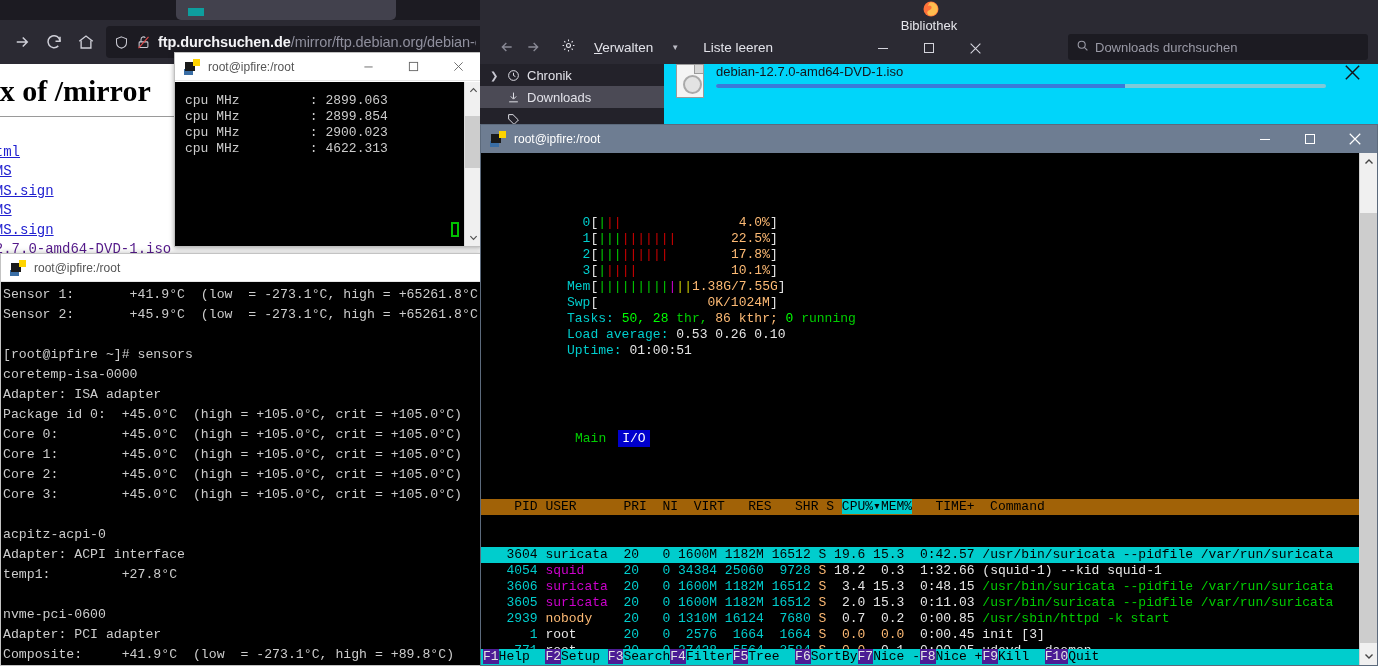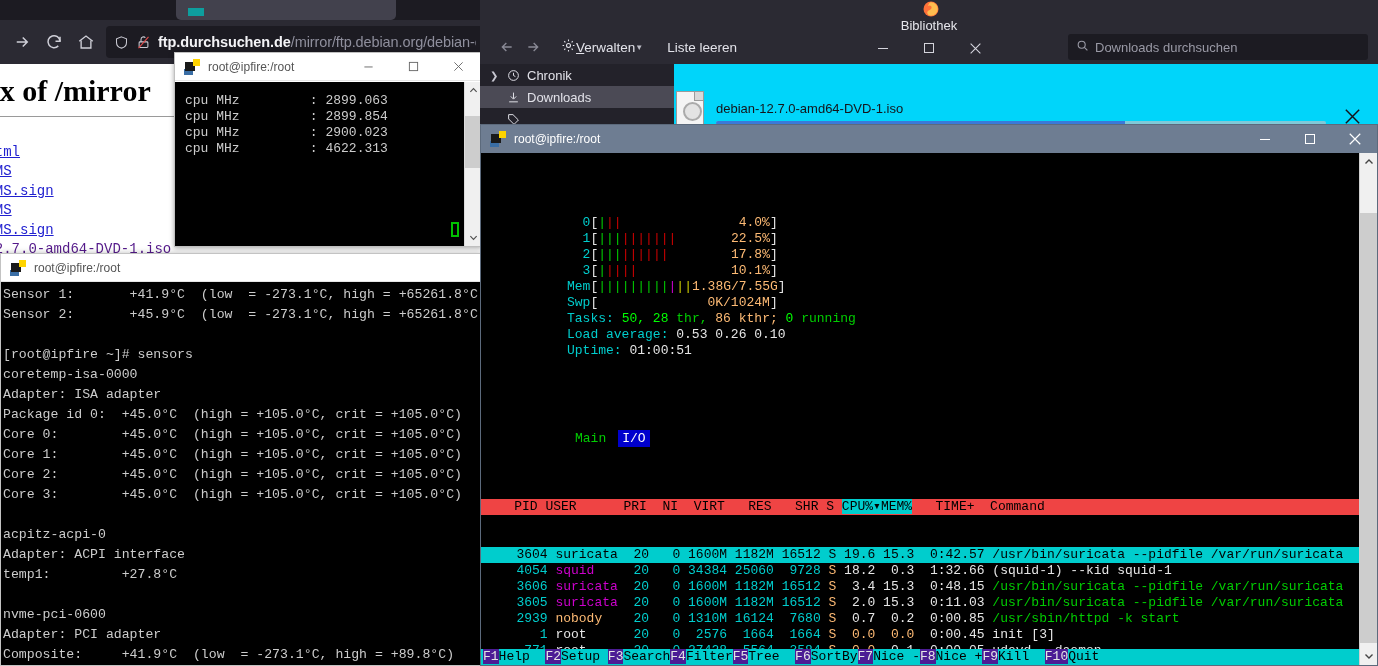--- a/index.html
+++ b/index.html
@@ -143,40 +143,40 @@
   .lib-titlebar { height: 30px; display: flex; align-items: center; background: #2b2a33; flex-direction: column; }
   .lib-fx-ico { width: 18px; height: 18px; margin: 0 9px 0 13px; flex: 0 0 auto; }
   .lib-title { color: #e6e6ec; font-size: 13px; flex: 1 1 auto; }
   .lib-wbtns { display: flex; height: 30px; }
   .lib-wbtn { width: 46px; height: 30px; display: flex; align-items: center; justify-content: center; color: #d4d4dc; }
   .lib-toolbar {
     height: 34px; display: flex; align-items: center; padding: 0 10px 0 14px; background: #2b2a33;
   }
   .lib-tb-btn { width: 26px; height: 26px; display: flex; align-items: center; justify-content: center; color: #8a8a96; }
   .lib-manage {
-    display: flex; align-items: center; gap: 0; color: #e3e3ea; font-size: 13.5px;
+    display: flex; align-items: center; gap: 18px; color: #e3e3ea; font-size: 13.5px;
     margin-left: 10px; padding: 3px 5px;
   }
   .lib-manage u { text-decoration: underline; }
   .lib-clear { color: #e3e3ea; font-size: 13.5px; margin-left: 14px; padding: 3px 5px; }
   .lib-search {
     margin-left: auto; width: 300px; height: 26px; background: #1c1b22; border-radius: 3px;
     display: flex; align-items: center; padding: 0 8px; color: #9a9aa6; font-size: 13px; gap: 6px;
   }
   .lib-main { display: flex; height: 61px; }
   .lib-sidebar { width: 210px; background: #23222a; padding-top: 0; }
   .lib-sb-item {
     height: 22px; display: flex; align-items: center; gap: 7px; padding-left: 10px;
     color: #e2e2e9; font-size: 13px;
   }
   .lib-sb-item.sel { background: #4b4a55; }
   .lib-sb-item .chev { width: 10px; font-size: 10px; color: #c8c8d2; }
   .lib-dl-area { flex: 1 1 auto; background: #1c1b22; }
   .lib-dl-row {
-    height: 61px; background: #00d5fa; display: flex; align-items: flex-end; padding: 0 0 0 2px;
+    height: 61px; background: #00d5fa; display: flex; align-items: flex-start; padding: 0 0 0 12px;
   }
   .dl-fileicon {
     width: 28px; height: 34px; background: #f4f4f4; border: 1px solid #9b9b9b;
     position: relative; flex: 0 0 auto; margin-right: 12px;
   }
   .dl-fileicon:after {
     content: ""; position: absolute; left: 6px; top: 10px; width: 15px; height: 15px;
     border: 2px solid #aaa; border-radius: 50%; background: #e3e3e3;
   }
   .dl-fileicon:before {
@@ -204,27 +204,27 @@
   .htop-meters { padding: 14px 0 0 8px; }
   .c-cy { color: #00cdcd; } .c-gn { color: #00cd00; } .c-wh { color: #e5e5e5; }
   .c-gy { color: #fdba74; } .c-mg { color: #cd00cd; }
   .c-bgn { color: #00ff00; } .c-yl { color: #cdcd00; }
   .bar-g { color: #00cd00; } .bar-r { color: #cd0000; }
 
   .htop-tabs { padding: 8px 0 0 12px; font-size: 13px; font-family: "Liberation Mono", monospace; }
   .tab-main { color: #00cd00; padding: 1px 4px; border: 0; }
   .tab-io { color: #ffffff; background: #0000cd; padding: 1px 4px; margin-left: 8px; }
   .htop-hdr {
-    background: #ef4444; color: #000000; font-family: "Liberation Mono", monospace;
+    background: #a16207; color: #000000; font-family: "Liberation Mono", monospace;
     font-size: 13px; line-height: 16px; white-space: pre; padding-left: 2px; margin-top: 4px;
   }
   .htop-hdr .sortcol { background: #00cdcd; }
   .prow {
     font-family: "Liberation Mono", monospace; font-size: 13px; line-height: 16px;
-    white-space: pre; padding-left: 12px; color: #00cd00;
+    white-space: pre; padding-left: 2px; color: #00cd00;
   }
   .prow.sel { background: #00cdcd; }
   .prow.sel span { color: #000000 !important; }
   .htop-footer {
     position: absolute; left: 0; right: 0; bottom: 0; height: 16px;
     font-family: "Liberation Mono", monospace; font-size: 13px; line-height: 16px;
     white-space: pre; background: #00cdcd; color: #000; padding-left: 2px;
   }
   .fkey { background: #4c1d95; color: #e5e5e5; }
   .htop-scroll {

